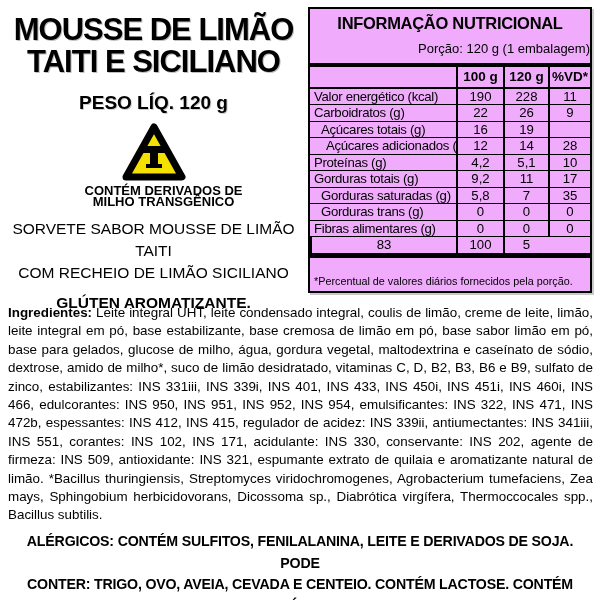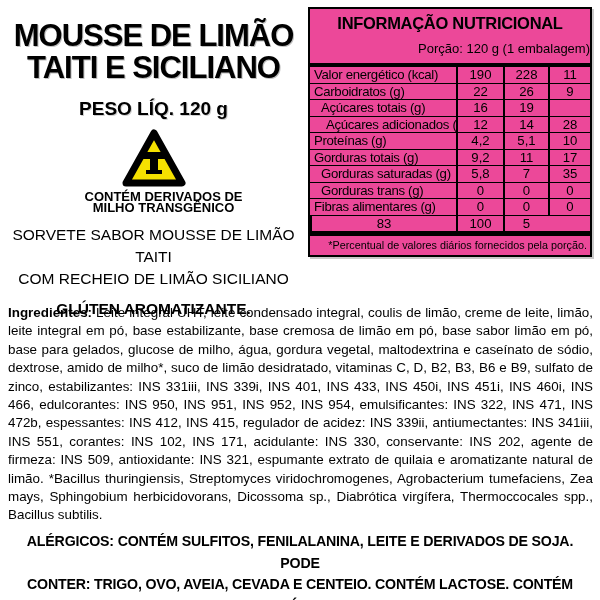--- a/index.html
+++ b/index.html
@@ -3,52 +3,52 @@
 <meta charset="utf-8">
 <style>
   html, body { margin:0; padding:0; }
   body {
     width:600px; height:600px; background:#ffffff; color:#000;
     font-family:"Liberation Sans","DejaVu Sans",sans-serif;
     position:relative; overflow:hidden;
   }
 
   
-  .left-col { position:absolute; left:0; top:8px; width:307px; text-align:center; }
+  .left-col { position:absolute; left:0; top:2px; width:307px; text-align:center; }
   .title {
     margin-top:12px; font-weight:bold; font-size:31px; line-height:32px;
     letter-spacing:-1px; white-space:pre-line; text-shadow:1px 1px 0 #c0c0c0;
   }
   .peso { margin-top:14px; font-weight:bold; font-size:19px; text-shadow:1px 1px 0 #cfcfcf; }
   .gmo { margin-top:7px; line-height:0; }
   .gmo-caption { margin-top:2px; font-weight:bold; font-size:13px; line-height:11px; white-space:pre-line;margin-left:20px; }
   .desc { margin-top:11px; font-size:15.5px; line-height:22px; white-space:pre-line; }
   .aroma { margin-top:10px; font-weight:bold; font-size:15.5px; }
 
   
   .nutri {
     position:absolute; left:308px; top:7px; width:284px;
-    box-sizing:border-box; border:2px solid #000; background:#ec4899;
+    box-sizing:border-box; border:2px solid #000; background:#f0abfc;
     box-shadow:2px 2px 0 #c9c9c9;
   }
   .nutri-title { margin-top:5px; text-align:center; font-weight:bold; font-size:16.5px; letter-spacing:-0.3px; }
   .nutri-serving { margin:8px 0 7px 5px; text-align:right; font-size:13px; }
   .bar { height:4px; background:#000; }
   .t-row {
     display:grid; grid-template-columns:minmax(0,1fr) 47px 45px 42px;
     align-items:center; height:15.5px; border-bottom:1.5px solid #000;
     font-size:13.2px;
   }
   .t-row.header { height:19.5px; border-bottom:2.5px solid #000; font-weight:bold; font-size:13.5px; }
   .t-cell { height:100%; display:flex; align-items:center; }
   .t-cell.label { padding-left:4px; justify-content:flex-start; white-space:nowrap; overflow:hidden; letter-spacing:-0.3px; }
   .t-cell.label.indent1 { padding-left:11px; }
   .t-cell.label.indent2 { padding-left:16px; }
   .t-cell.num { justify-content:center; border-left:2px solid #000; }
-  .footnote { border-top:4px solid #000; padding:3px 3px 4px 4px; font-size:10.8px; text-align:right; }
+  .footnote { border-top:4px solid #000; padding:17px 3px 4px 4px; font-size:10.8px; text-align:left; }
 
   
   .ingredients {
     position:absolute; left:8px; top:304px; width:585px;
     font-size:13.4px; line-height:18.4px; text-align:justify;
   }
 
   
   .allergens {
     position:absolute; left:20px; top:531px; width:560px;
@@ -80,20 +80,26 @@
   <div class="desc">SORVETE SABOR MOUSSE DE LIMÃO TAITI
 COM RECHEIO DE LIMÃO SICILIANO</div>
   <div class="aroma">GLÚTEN AROMATIZANTE.</div>
 </div>
 
 <div class="nutri">
   <div class="nutri-title">INFORMAÇÃO NUTRICIONAL</div>
   <div class="nutri-serving">Porção: 120 g (1 embalagem)</div>
   <div class="bar"></div>
 
+  <div class="t-row header">
+    <div class="t-cell label"></div>
+    <div class="t-cell num">100 g</div>
+    <div class="t-cell num">120 g</div>
+    <div class="t-cell num">%VD*</div>
+  </div>
 
   <div class="t-row">
     <div class="t-cell label">Valor energético (kcal)</div>
     <div class="t-cell num">190</div>
     <div class="t-cell num">228</div>
     <div class="t-cell num">11</div>
   </div>
   <div class="t-row">
     <div class="t-cell label">Carboidratos (g)</div>
     <div class="t-cell num">22</div>

